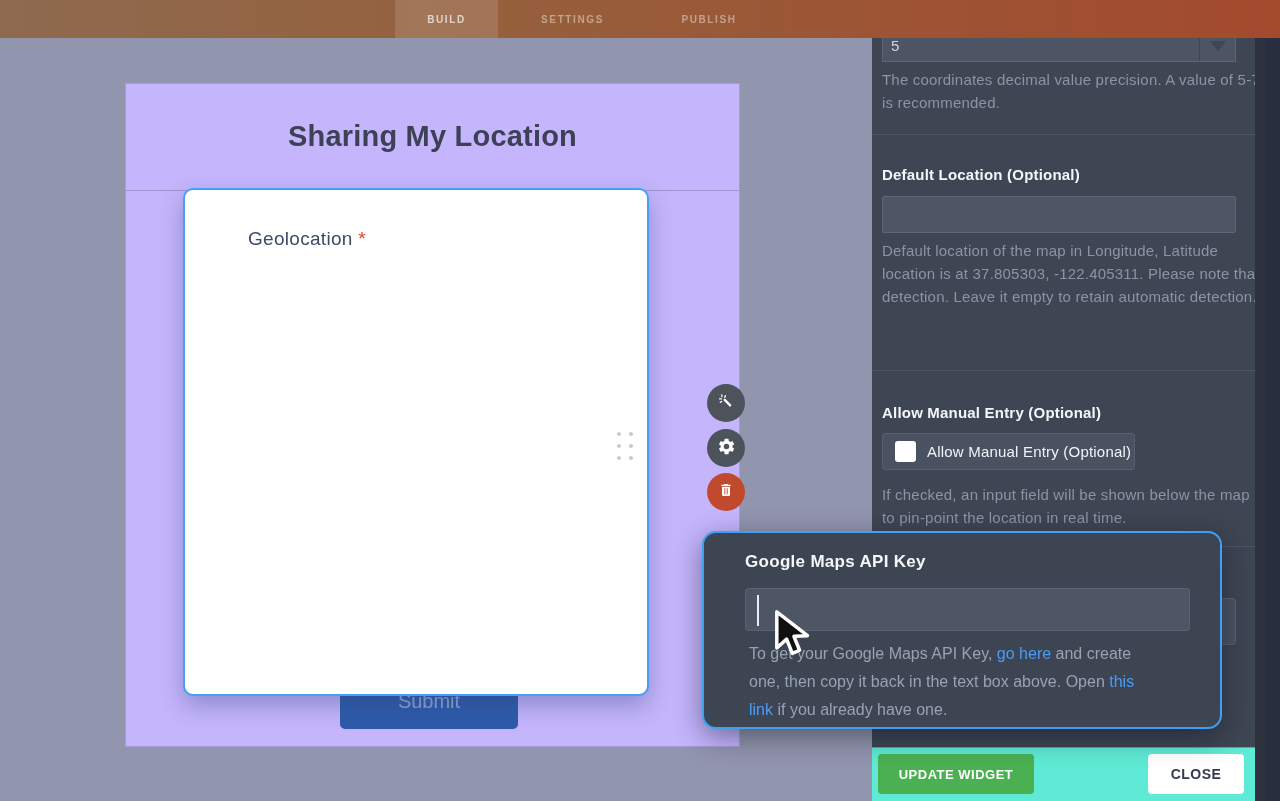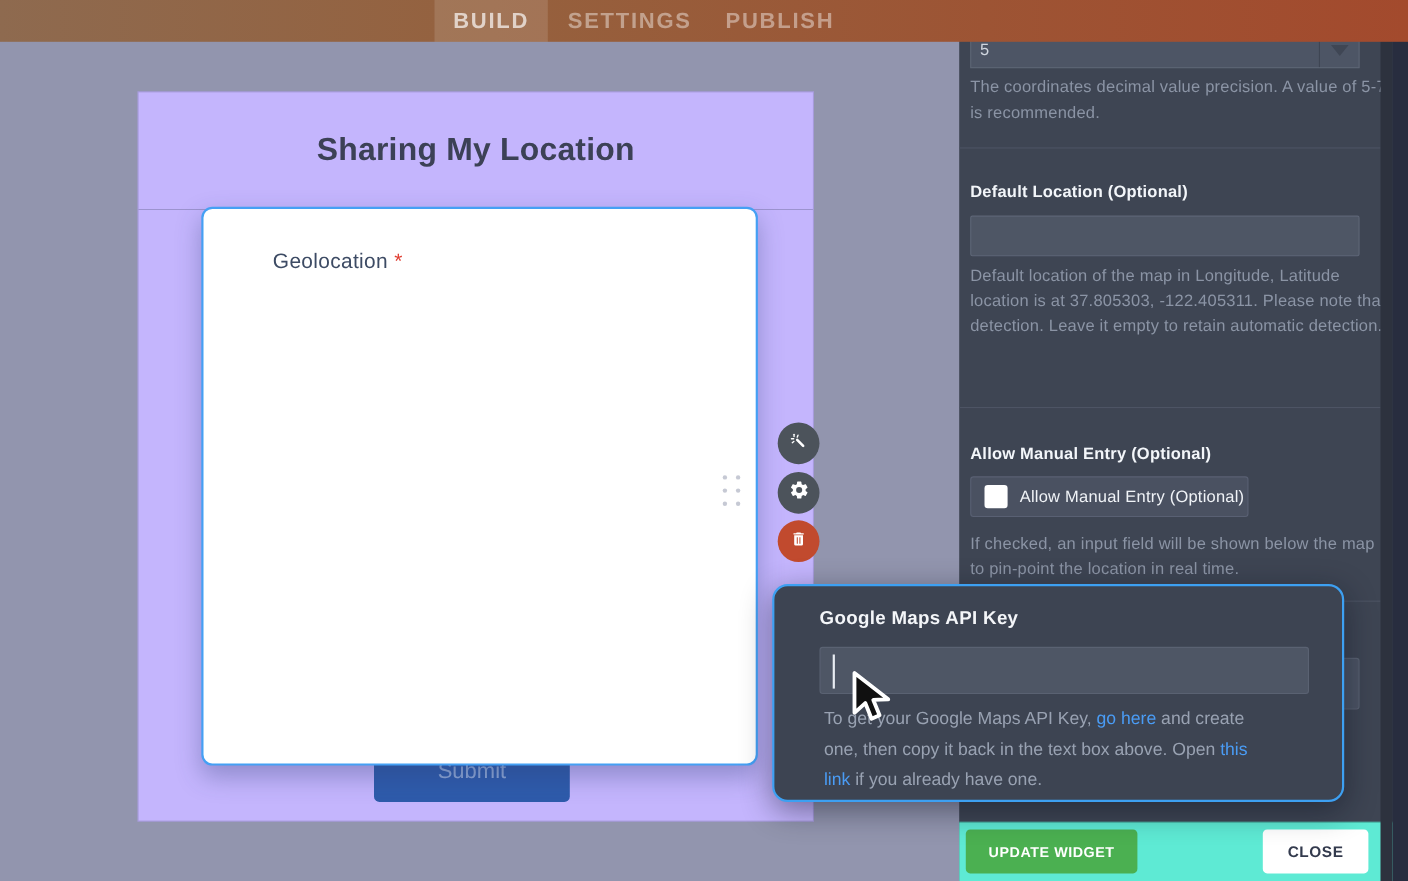--- a/index.html
+++ b/index.html
@@ -4,39 +4,39 @@
 <style>
   * { margin:0; padding:0; box-sizing:border-box; }
   html,body { width:1280px; height:801px; }
   body { font-family:"Liberation Sans", sans-serif; background:#9295ae; overflow:hidden; }
   #root { position:relative; width:1280px; height:801px; overflow:hidden; }
 
   
   .top-header { position:absolute; left:0; top:0; width:1280px; height:38px; z-index:50;
     background:linear-gradient(90deg,#8e6a4f 0%,#95613e 35%,#9d5434 70%,#a34a2d 100%); }
   .tab { position:absolute; top:0; height:38px; display:flex; align-items:center; justify-content:center;
-    font-size:20px; font-weight:600; letter-spacing:1.6px; color:rgba(255,255,255,0.42); cursor:pointer; }
+    font-size:10px; font-weight:600; letter-spacing:1.6px; color:rgba(255,255,255,0.42); cursor:pointer; }
   .tab.active { background:rgba(255,255,255,0.13); color:rgba(255,255,255,0.68); }
   .tab-build { left:395px; width:103px; }
   .tab-settings { left:510px; width:125px; }
   .tab-publish { left:648px; width:122px; }
 
   
   .form-container { position:absolute; left:125px; top:83px; width:615px; height:664px;
     background:#c4b5fd; border:1px solid rgba(60,65,95,0.22); z-index:1; }
   .form-header { position:absolute; left:0; top:0; width:100%; height:107px;
     border-bottom:1px solid rgba(55,60,90,0.28); }
   .form-title { position:absolute; left:0; top:36px; width:100%; text-align:center;
     font-size:29px; font-weight:700; color:#3c4156; letter-spacing:0.2px; }
 
   .submit-btn { position:absolute; left:214px; top:589px; width:178px; height:56px; z-index:5;
     background:#2e5bab; border-radius:5px; display:flex; align-items:center; justify-content:center;
     font-size:20px; color:rgba(222,232,250,0.55); cursor:pointer; }
 
-  .field-card { position:absolute; left:57px; top:104px; width:506px; height:508px; z-index:10;
+  .field-card { position:absolute; left:57px; top:104px; width:466px; height:508px; z-index:10;
     background:#ffffff; border:2px solid #45a0f4; border-radius:10px;
     box-shadow:0 10px 22px rgba(46,64,118,0.35); cursor:pointer;padding-left:32px; }
   .field-label { position:absolute; left:63px; top:38px; font-size:19px; color:#3d4b64; letter-spacing:0.3px; }
   .req-star { color:#e03c30; }
   .drag-dots { position:absolute; right:14px; top:242px; display:grid;
     grid-template-columns:4px 4px; grid-template-rows:4px 4px 4px; gap:8px; }
   .drag-dots span { width:4px; height:4px; border-radius:50%; background:#c6c9d4; }
 
   .action-btn { position:absolute; left:581px; width:38px; height:38px; border-radius:50%; z-index:12;
     display:flex; align-items:center; justify-content:center; cursor:pointer; }

